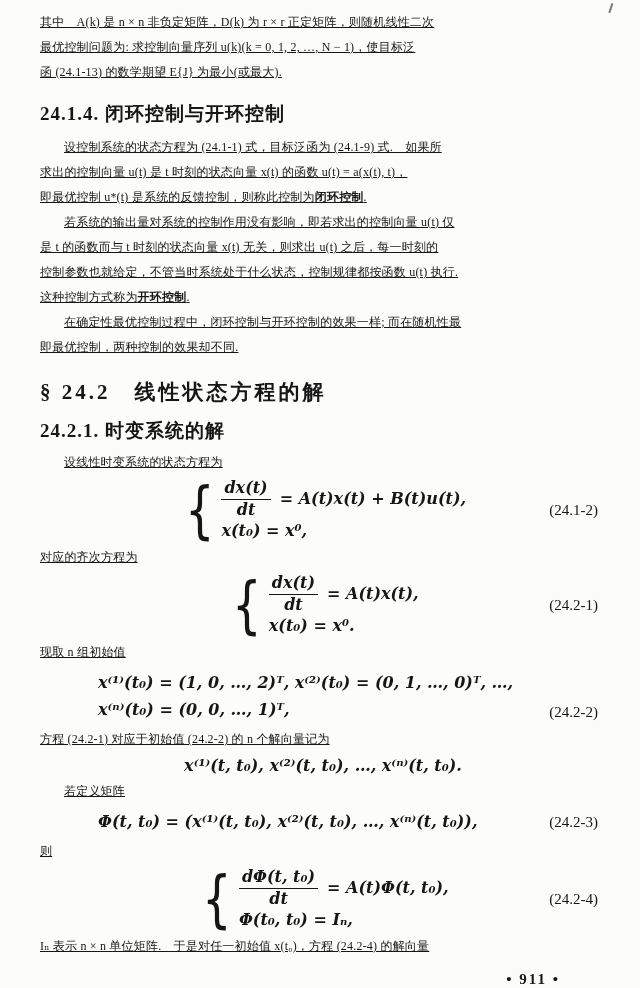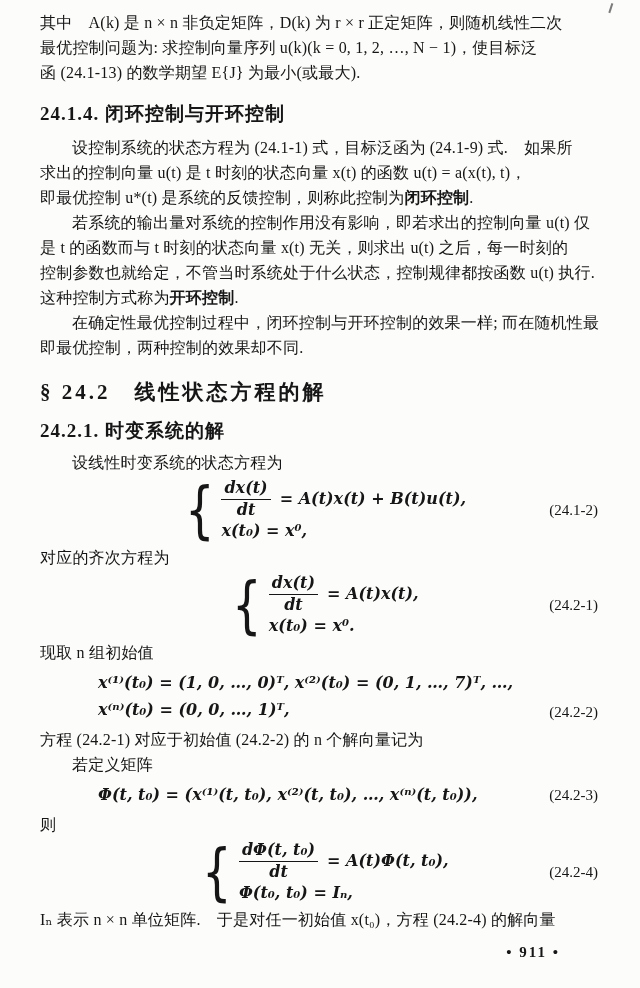--- a/index.html
+++ b/index.html
@@ -8,23 +8,24 @@
     width:640px;height:988px;
     margin:0 auto;
     background:#fcfcfa;
     color:#161616;
     font-family:"Liberation Serif","DejaVu Serif",serif;
     box-sizing:border-box;
     padding:10px 34px 0 40px;
     overflow:hidden;
   }
   .bodyline{
-    font-size:16px;line-height:25px;
+    font-size:12px;line-height:25px;
     white-space:nowrap;
     letter-spacing:0.2px;
+    text-decoration:underline;
   }
   .indent{text-indent:2em;}
   b.term{font-weight:700;}
   .h-sub{
     font-size:19px;font-weight:700;
     margin:16px 0 8px 0;
     letter-spacing:1px;
   }
   .h-center{
     font-size:21px;font-weight:800;
@@ -141,27 +142,28 @@
         <div class="eq-line"><span class="frac"><span class="num">dx(t)</span><span class="den">dt</span></span><span class="rhs">= A(t)x(t),</span></div>
         <div class="eq-line">x(t₀) = x⁰.</div>
       </div>
     </div>
     <span class="eq-tag">(24.2-1)</span>
   </div>
 
   <div class="bodyline">现取 n 组初始值</div>
 
   <div class="eq">
-    <div class="eq-plain math">x⁽¹⁾(t₀) = (1, 0, …, 0)ᵀ,  x⁽²⁾(t₀) = (0, 1, …, 7)ᵀ, …,</div>
+    <div class="eq-plain math">x⁽¹⁾(t₀) = (1, 0, …, 2)ᵀ,  x⁽²⁾(t₀) = (0, 1, …, 0)ᵀ, …,</div>
     <div class="eq-plain math">x⁽ⁿ⁾(t₀) = (0, 0, …, 1)ᵀ,</div>
     <span class="eq-tag eq-tag-low">(24.2-2)</span>
   </div>
 
   <div class="bodyline">方程 (24.2-1) 对应于初始值 (24.2-2) 的 n 个解向量记为</div>
 
+  <div class="eq-centertext math">x⁽¹⁾(t, t₀), x⁽²⁾(t, t₀), …, x⁽ⁿ⁾(t, t₀).</div>
 
   <div class="bodyline indent">若定义矩阵</div>
 
   <div class="eq">
     <div class="eq-plain math">Φ(t, t₀) = (x⁽¹⁾(t, t₀), x⁽²⁾(t, t₀), …, x⁽ⁿ⁾(t, t₀)),</div>
     <span class="eq-tag">(24.2-3)</span>
   </div>
 
   <div class="bodyline">则</div>
 

